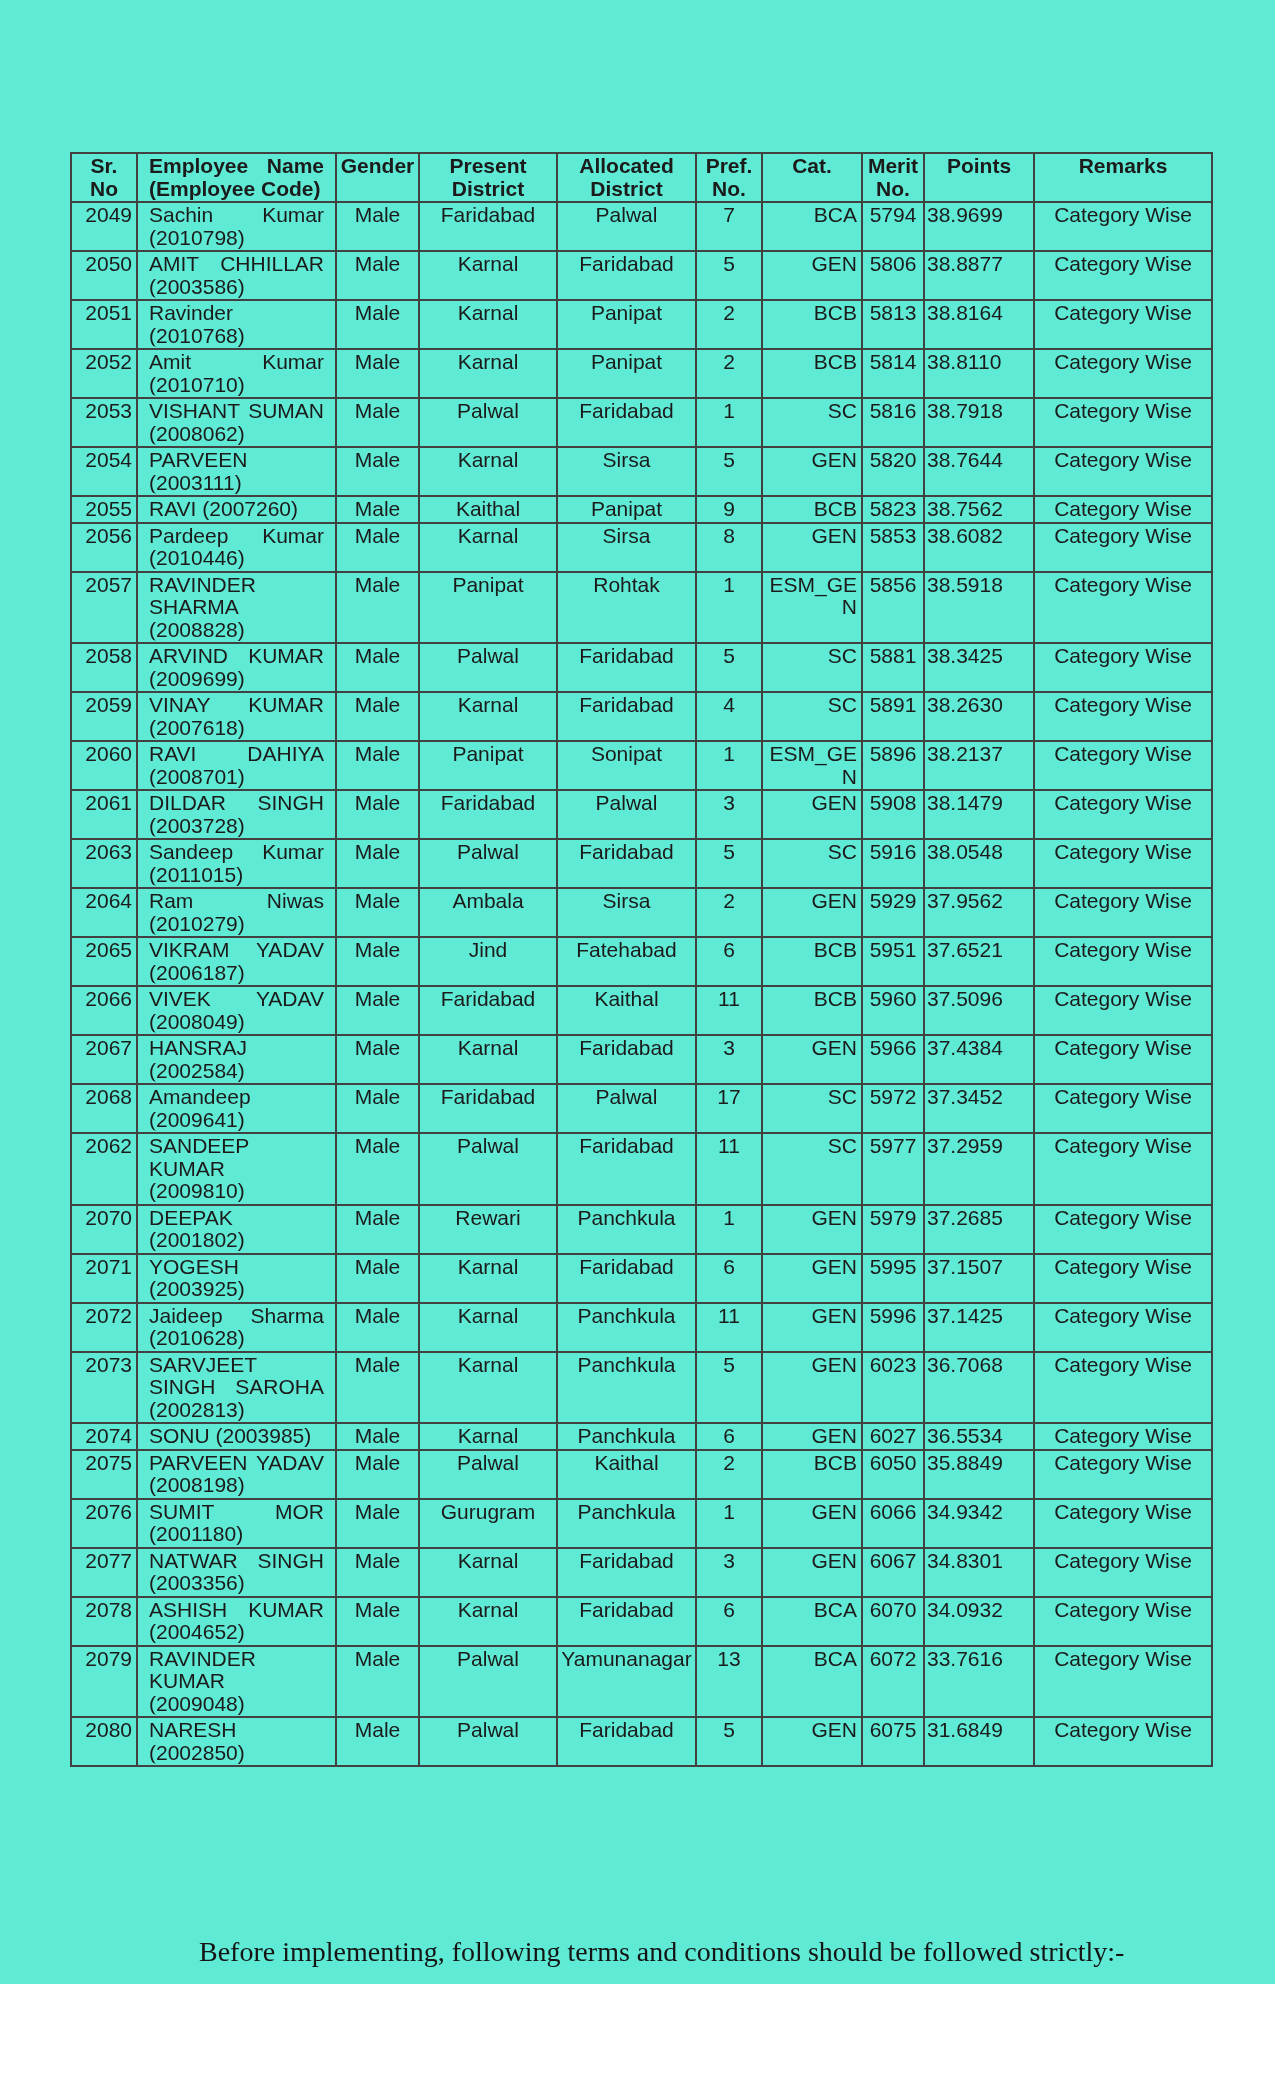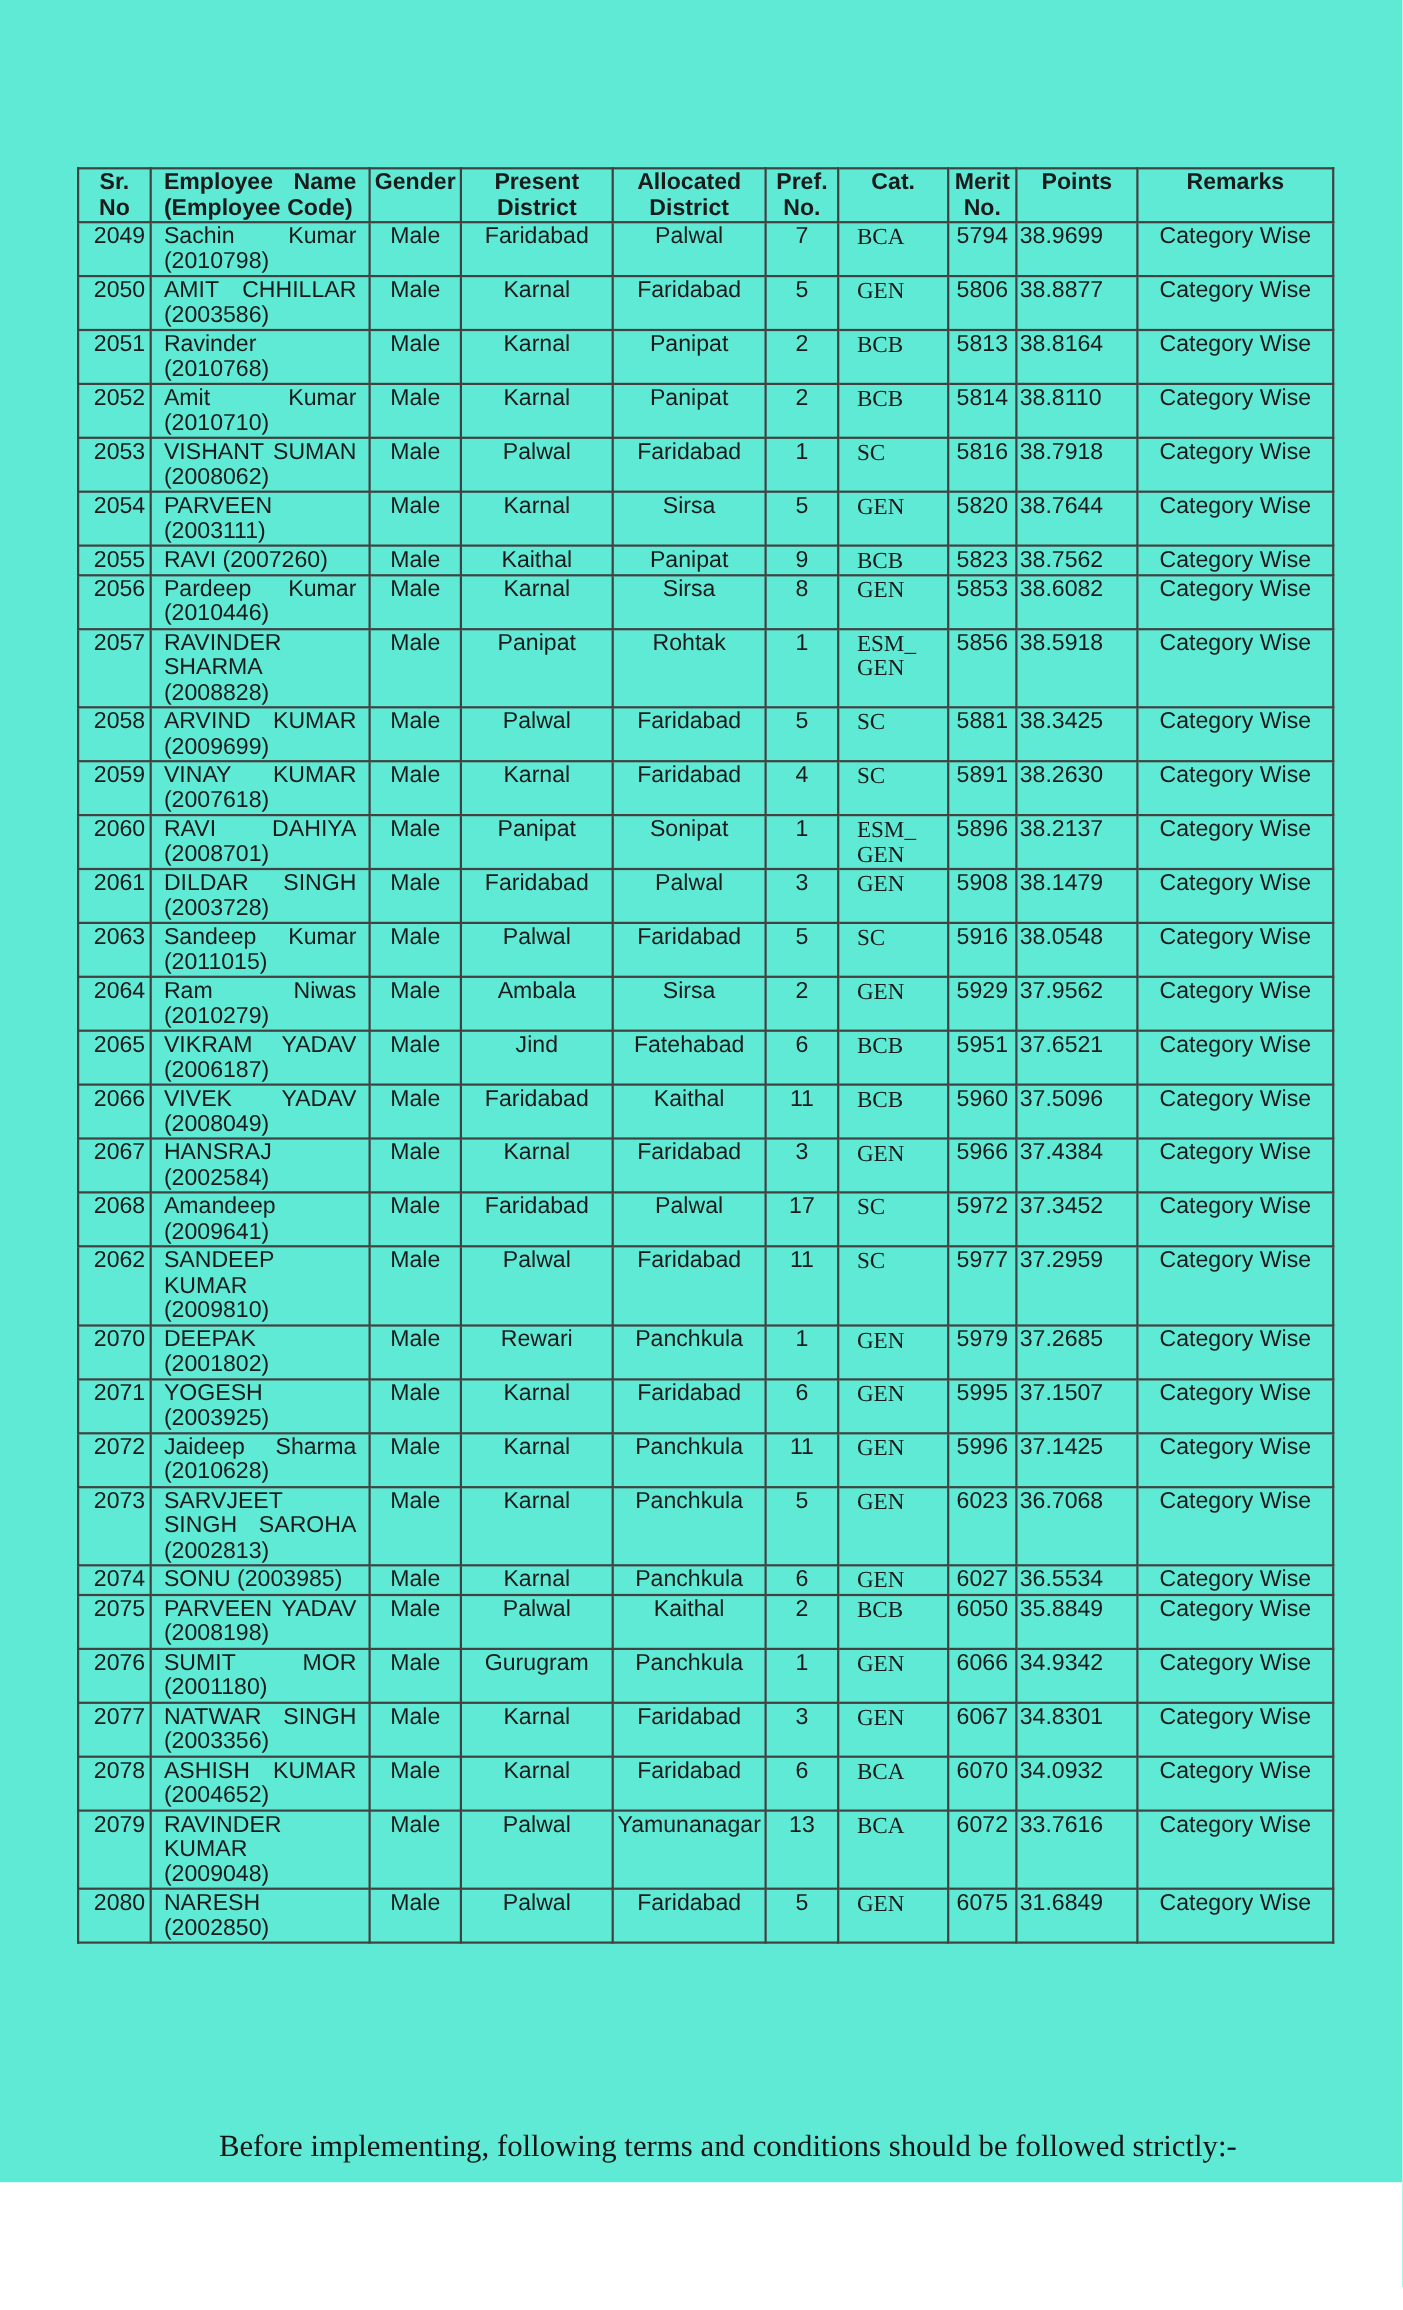--- a/index.html
+++ b/index.html
@@ -38,23 +38,24 @@
   }
   .alloc-table th.name-h {
     text-align: justify;
     padding: 1px 11px;
   }
   td.c   { text-align: center; }
   td.sr  { text-align: right; padding-right: 4px; }
   td.name {
     text-align: justify;
     padding: 1px 11px;
+    border-radius: 23px;
   }
   td.dist { text-align: center; padding: 1px 2px; }
-  td.cat  { text-align: left; word-break: break-all; padding: 1px 16px; font-family: Liberation Serif, serif; }
+  td.cat  { text-align: right; word-break: break-all; padding: 1px 4px; }
   td.pts  { padding: 1px 2px; }
   .footer-para {
     position: absolute;
     left: 152px;
     top: 1902px;
     width: 996px;
     font-family: "Liberation Serif", serif;
     font-size: 28px;
     line-height: 44px;
     text-align: justify;

